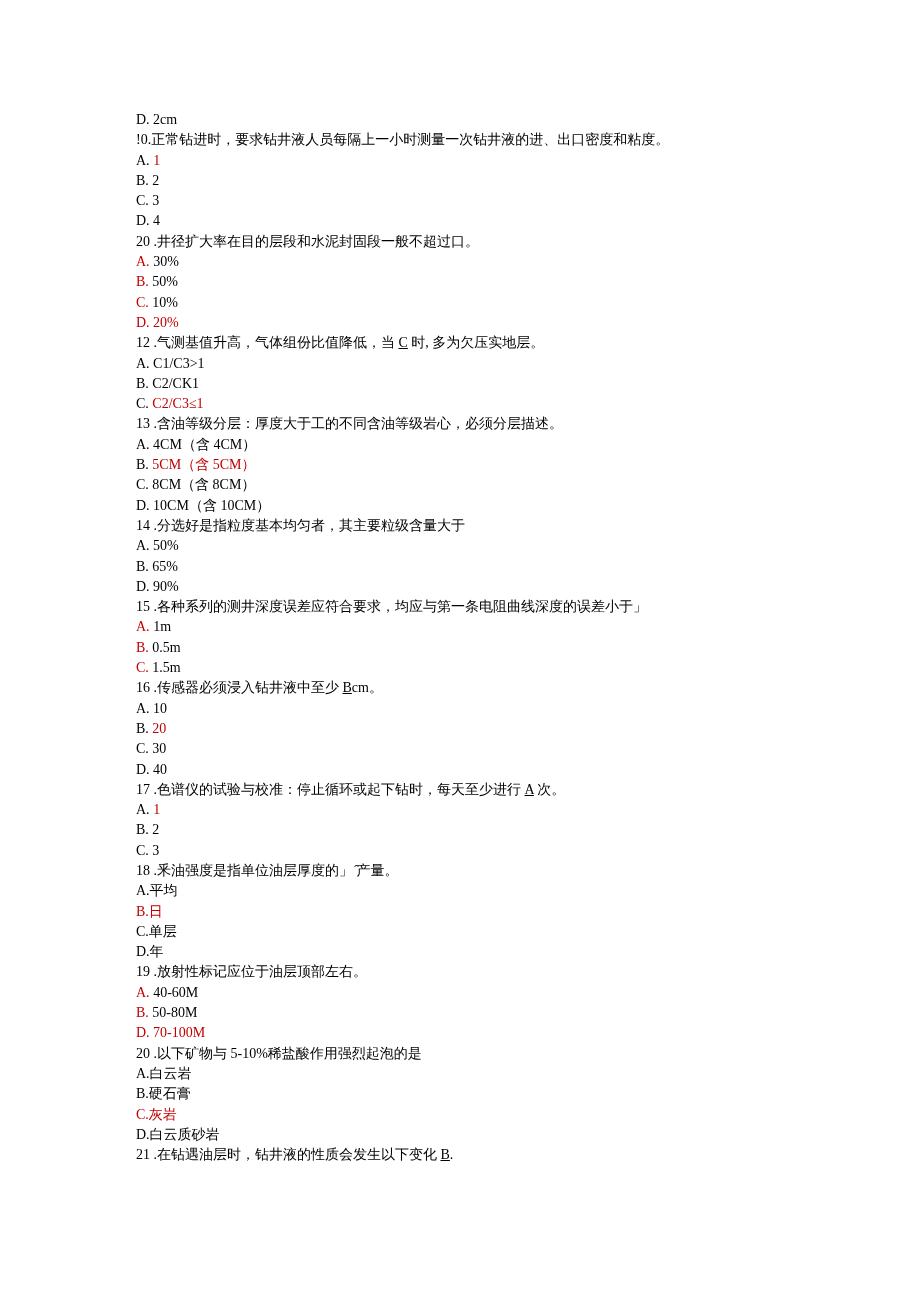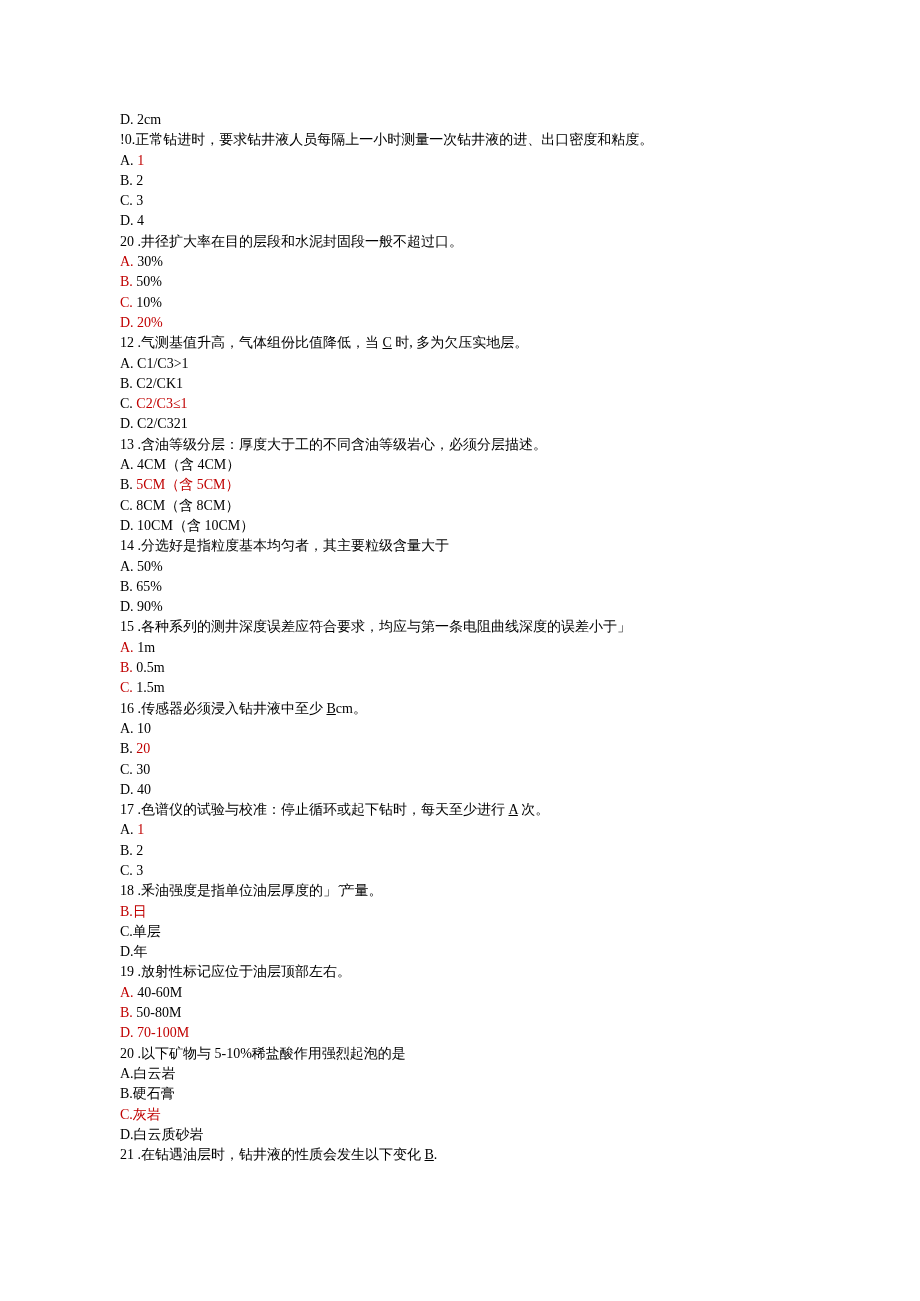--- a/index.html
+++ b/index.html
@@ -10,20 +10,21 @@
     width: 920px;
   }
   .page {
     padding: 110px 120px 60px 120px;
     font-size: 14px;
     line-height: 1.45;
     color: #000000;
   }
   .line {
     white-space: nowrap;
+    margin-left: 16px;
   }
   .red { color: #c00000; }
   .u { text-decoration: underline; }
 </style>
 </head>
 <body>
 
 <div class="page" id="doc-root">
     <div class="line"><span>D.   2cm</span></div>
     <div class="line"><span>!0.正常钻进时，要求钻井液人员每隔上一小时测量一次钻井液的进、出口密度和粘度。</span></div>
@@ -33,21 +34,20 @@
     <div class="line"><span>D.   4</span></div>
     <div class="line"><span>20 .井径扩大率在目的层段和水泥封固段一般不超过口。</span></div>
     <div class="line"><span class="red">A.</span><span>        30%</span></div>
     <div class="line"><span class="red">B.</span><span>        50%</span></div>
     <div class="line"><span class="red">C.</span><span>        10%</span></div>
     <div class="line"><span class="red">D.        20%</span></div>
     <div class="line"><span>12 .气测基值升高，气体组份比值降低，当 </span><span class="u">C</span><span> 时, 多为欠压实地层。</span></div>
     <div class="line"><span>A.   C1/C3&gt;1</span></div>
     <div class="line"><span>B.   C2/CK1</span></div>
     <div class="line"><span>C.   </span><span class="red">C2/C3≤1</span></div>
-    <div class="line"><span>D.   C2/C321</span></div>
     <div class="line"><span>13 .含油等级分层：厚度大于工的不同含油等级岩心，必须分层描述。</span></div>
     <div class="line"><span>A.  4CM（含 4CM）</span></div>
     <div class="line"><span>B.  </span><span class="red">5CM（含 5CM）</span></div>
     <div class="line"><span>C.  8CM（含 8CM）</span></div>
     <div class="line"><span>D.  10CM（含 10CM）</span></div>
     <div class="line"><span>14 .分选好是指粒度基本均匀者，其主要粒级含量大于</span></div>
     <div class="line"><span>A.  50%</span></div>
     <div class="line"><span>B.  65%</span></div>
     <div class="line"><span>D.  90%</span></div>
     <div class="line"><span>15 .各种系列的测井深度误差应符合要求，均应与第一条电阻曲线深度的误差小于」</span></div>
@@ -57,20 +57,21 @@
     <div class="line"><span>16 .传感器必须浸入钻井液中至少 </span><span class="u">B</span><span>cm。</span></div>
     <div class="line"><span>A.   10</span></div>
     <div class="line"><span>B.   </span><span class="red">20</span></div>
     <div class="line"><span>C.   30</span></div>
     <div class="line"><span>D.   40</span></div>
     <div class="line"><span>17 .色谱仪的试验与校准：停止循环或起下钻时，每天至少进行 </span><span class="u">A</span><span> 次。</span></div>
     <div class="line"><span>A.   </span><span class="red">1</span></div>
     <div class="line"><span>B.   2</span></div>
     <div class="line"><span>C.   3</span></div>
     <div class="line"><span>18 .釆油强度是指单位油层厚度的」  ̂产量。</span></div>
+    <div class="line"><span>A.平均</span></div>
     <div class="line"><span class="red">B.日</span></div>
     <div class="line"><span>C.单层</span></div>
     <div class="line"><span>D.年</span></div>
     <div class="line"><span>19 .放射性标记应位于油层顶部左右。</span></div>
     <div class="line"><span class="red">A.</span><span>  40-60M</span></div>
     <div class="line"><span class="red">B.</span><span>  50-80M</span></div>
     <div class="line"><span class="red">D.  70-100M</span></div>
     <div class="line"><span>20   .以下矿物与 5-10%稀盐酸作用强烈起泡的是</span></div>
     <div class="line"><span>A.白云岩</span></div>
     <div class="line"><span>B.硬石膏</span></div>

